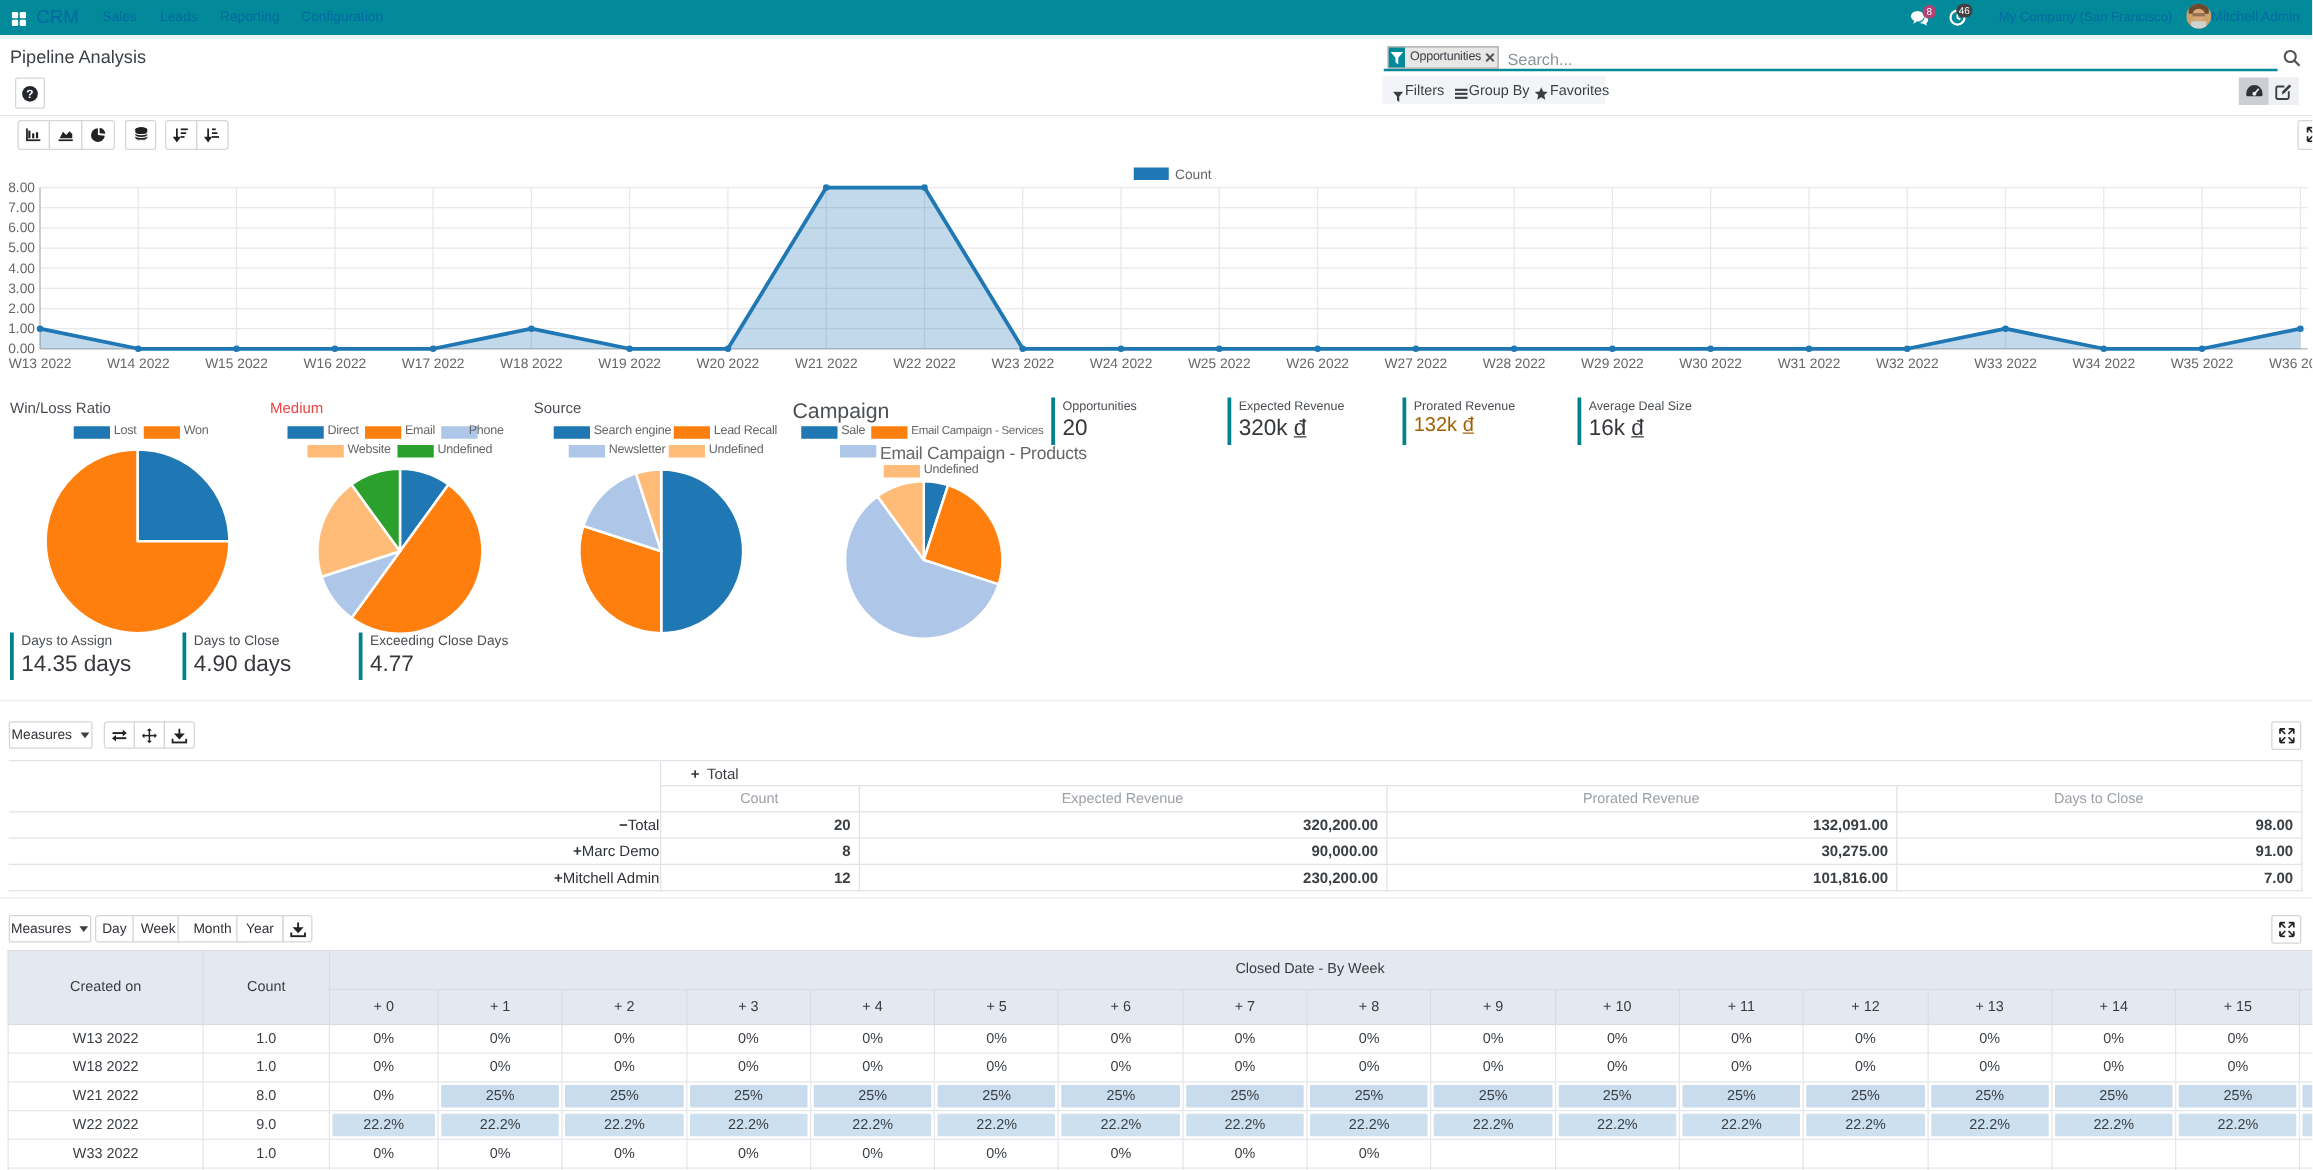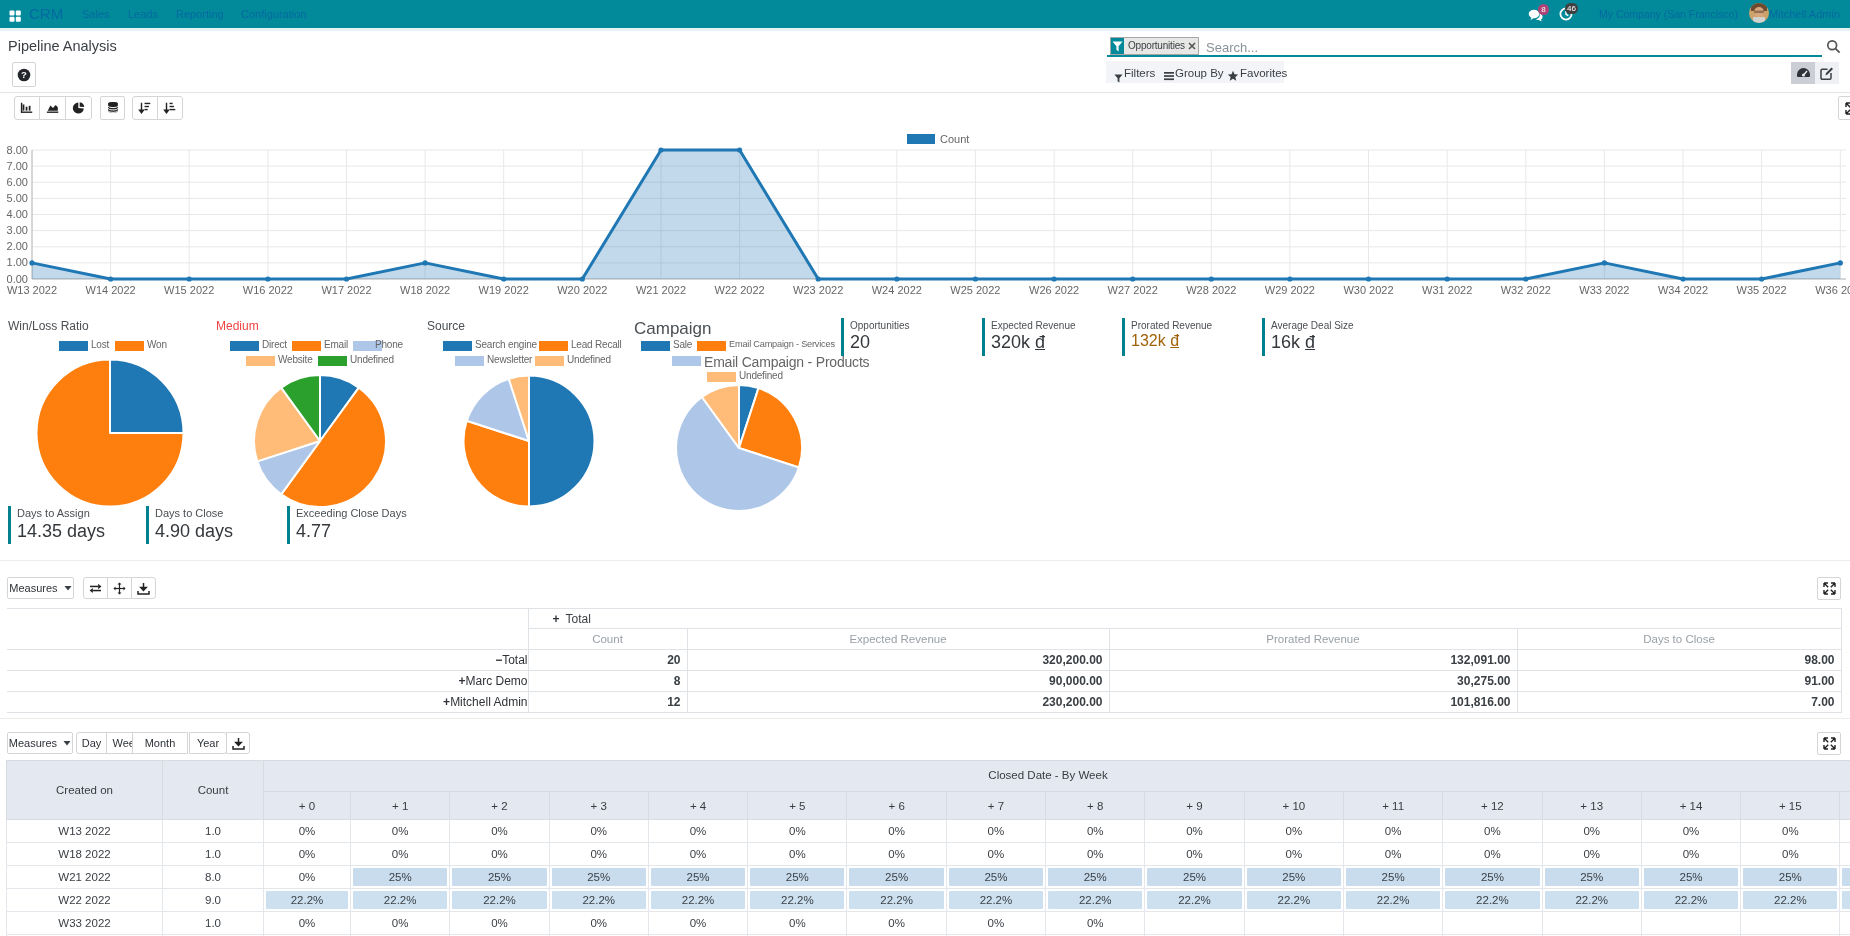--- a/index.html
+++ b/index.html
@@ -424,21 +424,21 @@
         </tr>
 </tbody>
     </table>
 <div style="position:absolute;left:0;top:718px;width:1850px;height:1px;background:#ececec"></div>
 
 <div class="btn" style="left:7px;top:732px;width:66px;height:22px;">Measures&nbsp;&nbsp;<svg width="8" height="8" viewBox="0 0 8 8">
         <path d="M0.5 2 L7.5 2 L4 6.5 Z" fill="#3a3f44"></path>
       </svg></div>
 <div class="btn" style="left:76px;top:732px;width:31px;height:22px;border-radius:3px 0 0 3px">Day</div>
     <div class="btn" style="left:106px;top:732px;width:41px;height:22px;border-radius:0">Week</div>
-    <div class="btn" style="left:132px;top:732px;width:56px;height:22px;border-radius:0">Month</div>
+    <div class="btn" style="left:142px;top:732px;width:56px;height:22px;border-radius:0">Month</div>
     <div class="btn" style="left:189px;top:732px;width:38px;height:22px;border-radius:0 3px 3px 0">Year</div>
     <div class="btn" style="left:226px;top:732px;width:24px;height:22px;border-radius:0 3px 3px 0">
       <svg width="13" height="13" viewBox="0 0 13 13">
         <path d="M6.5 1 L6.5 7 M6.5 8.5 L3.8 5.5 L9.2 5.5 Z" stroke="#222" stroke-width="1.5" fill="#222"></path>
         <path d="M1 9 L1 12 L12 12 L12 9" stroke="#222" stroke-width="1.5" fill="none"></path>
       </svg>
     </div>
 <div class="btn" style="left:1817px;top:732px;width:24px;height:23px;">
       <svg width="13" height="13" viewBox="0 0 13 13">
         <path d="M1 1 L5 1 M1 1 L1 5 M1 1 L5.2 5.2 M12 1 L8 1 M12 1 L12 5 M12 1 L7.8 5.2 M1 12 L5 12 M1 12 L1 8 M1 12 L5.2 7.8 M12 12 L8 12 M12 12 L12 8 M12 12 L7.8 7.8" stroke="#222" stroke-width="1.4" fill="none"></path>

